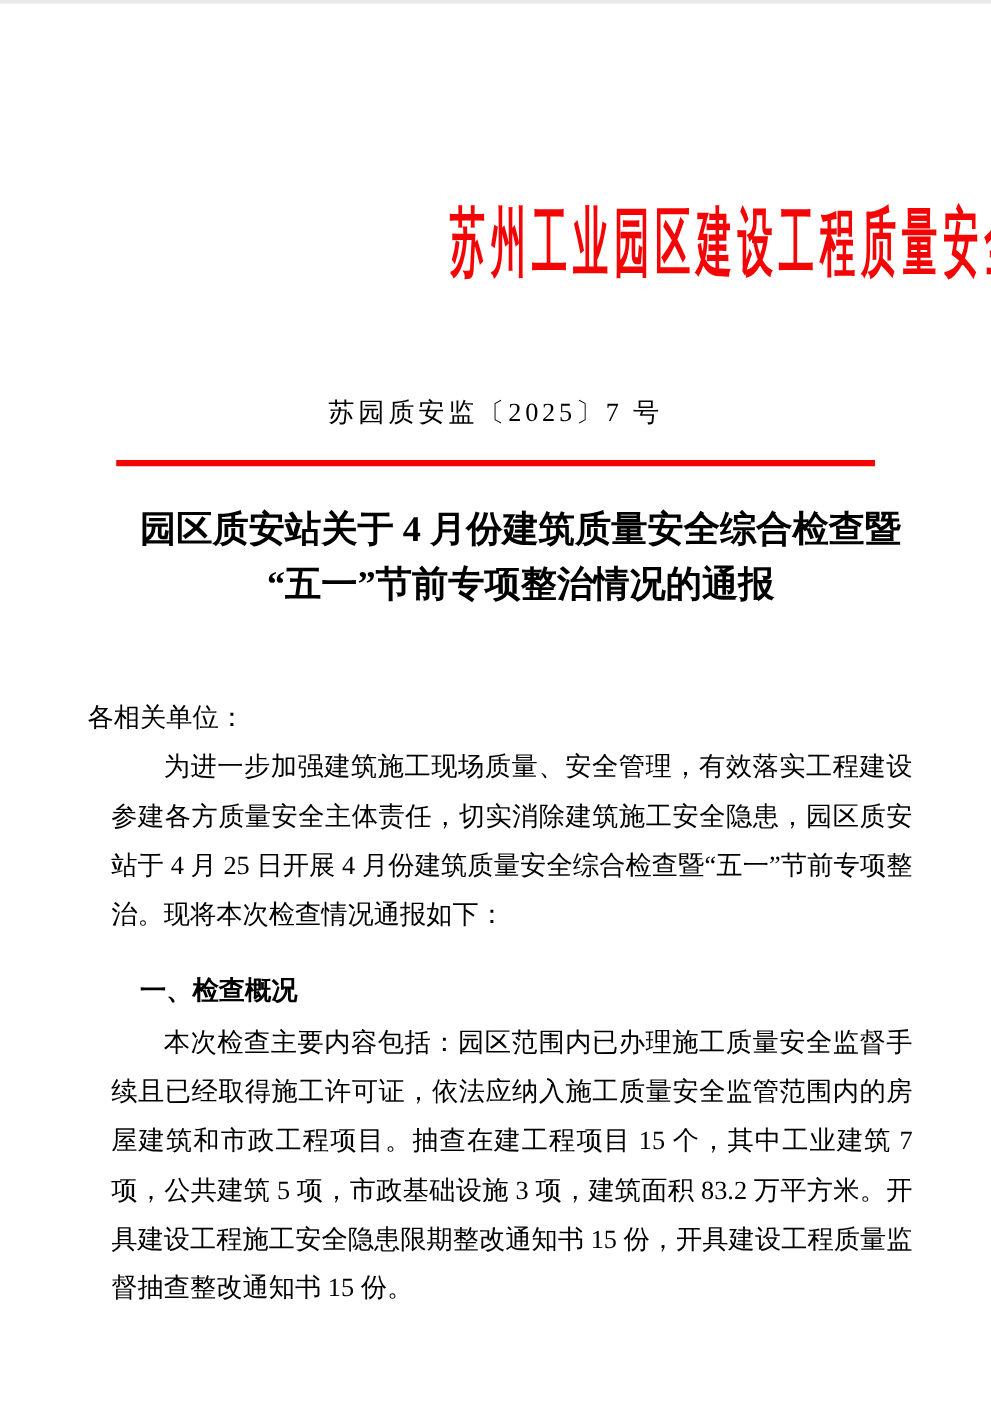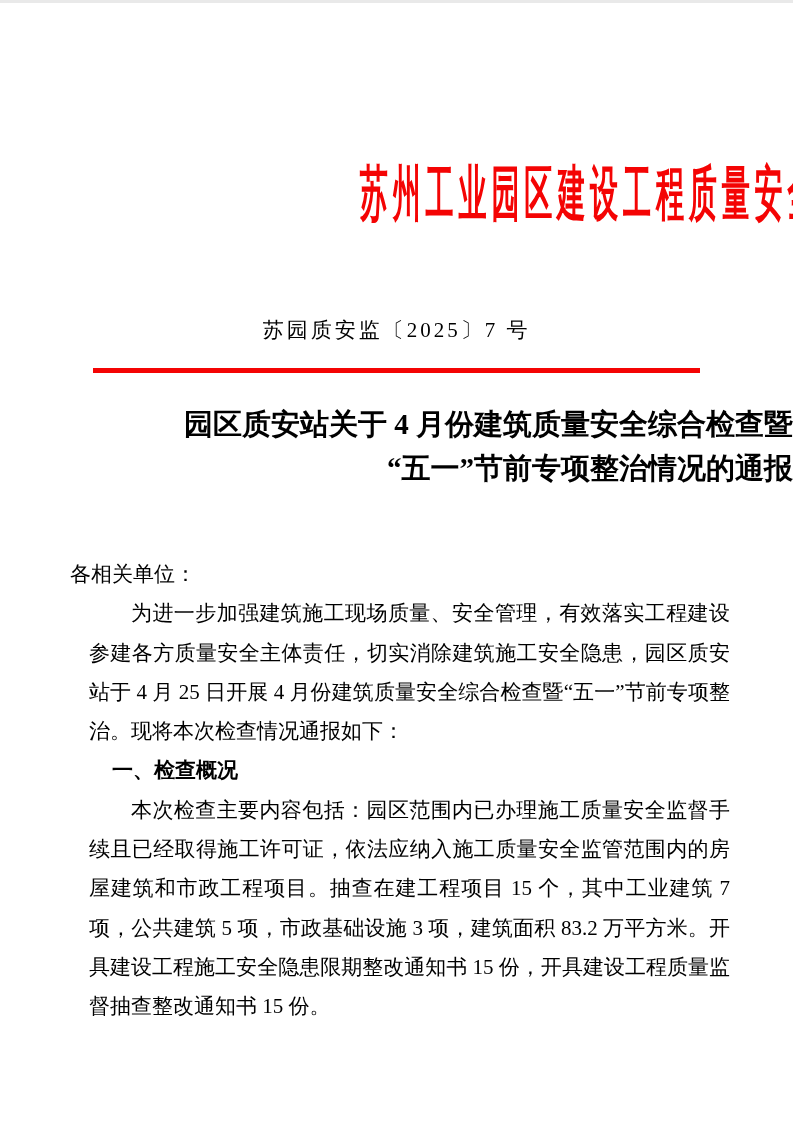--- a/index.html
+++ b/index.html
@@ -62,21 +62,21 @@
     height: 5px;
     background: #f40404;
   }
 
   
   .doc-title {
     position: absolute;
     top: 399px;
     left: 0;
     width: 100%;
-    text-align: right;
+    text-align: center;
     font-size: 29px;
     font-weight: bold;
     line-height: 44px;
     font-family: "Liberation Serif", "DejaVu Serif", serif;
     padding-left: 40px;
   }
 
   
   .body-text {
     position: absolute;
@@ -90,21 +90,22 @@
   .salutation {
     text-indent: 0;
   }
   .para {
     text-indent: 2em;
     margin-left: 19px;
   }
   .section-heading {
     text-indent: 2em;
     font-weight: bold;
-    font-family: Liberation Serif, serif;
+    font-family: Liberation Mono, monospace;
+    margin-top: 24px;
   }
 </style>
 </head>
 <body>
 
 <div class="page">
 
   <div class="agency-title-wrap">
     <span class="agency-title">苏州工业园区建设工程质量安全监督站文件</span>
   </div>

